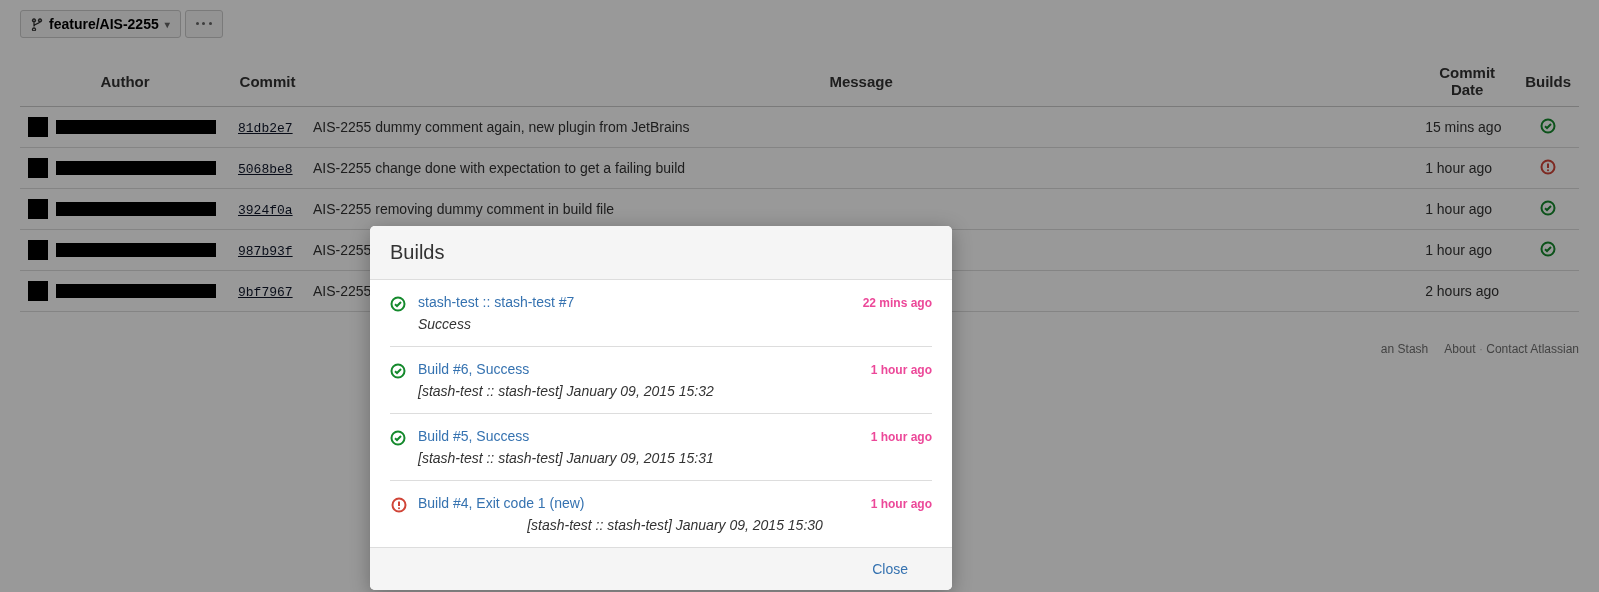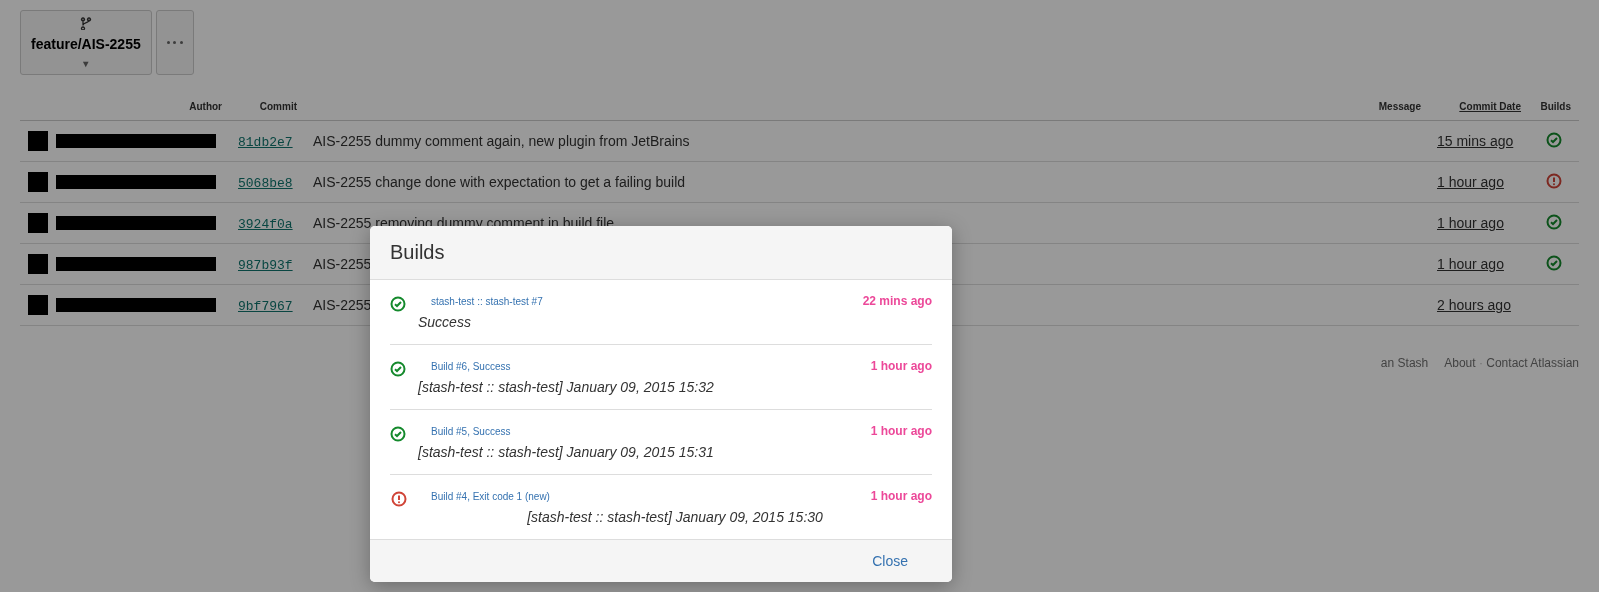--- a/index.html
+++ b/index.html
@@ -32,21 +32,20 @@
       display: inline-flex;
       align-items: center;
       gap: 6px;
       border: 1px solid #ccc;
       border-radius: 3px;
       padding: 5px 10px;
       background: #f5f5f5;
       font-weight: 600;
       font-size: 14px;
       cursor: pointer;
-      flex-direction: column;
     }
     .branch-btn .caret {
       font-size: 10px;
       color: #666;
     }
     .more-btn {
       border: 1px solid #ccc;
       border-radius: 3px;
       padding: 5px 10px;
       background: #f5f5f5;
@@ -64,58 +63,58 @@
       width: 3px;
       height: 3px;
       background: #666;
       border-radius: 50%;
     }
     table.commits {
       width: 100%;
       border-collapse: collapse;
     }
     table.commits th {
-      text-align: right;
+      text-align: center;
       font-weight: 700;
       padding: 8px 8px;
       border-bottom: 1px solid #ccc;
       color: #333;
-      font-size: 10px;
+      font-size: 15px;
     }
     table.commits td {
       padding: 10px 8px;
       border-bottom: 1px solid #ddd;
       vertical-align: middle;
       font-size: 14px;
       color: #333;
     }
     .col-author { width: 210px; }
     .col-commit { width: 75px; }
     .col-msg { }
-    .col-date { width: 100px; text-decoration: underline; }
+    .col-date { width: 100px; }
     .col-builds { width: 50px; text-align: center; }
     .author-cell {
       display: flex;
       align-items: center;
       gap: 8px;
     }
     .avatar {
       width: 20px;
       height: 20px;
       background: #000;
     }
     .author-name {
       background: #000;
       height: 14px;
       flex: 1;
       max-width: 160px;
     }
     .commit-hash {
       font-family: "Courier New", monospace;
-      color: #0f766e;
+      color: #0f172a;
       font-size: 13px;
     }
     .footer {
       padding: 20px;
       font-size: 12px;
       color: #707070;
       display: flex;
       justify-content: flex-end;
       gap: 16px;
     }
@@ -165,22 +164,21 @@
       flex: 1;
     }
     .build-head {
       display: flex;
       justify-content: space-between;
       align-items: baseline;
     }
     .build-link {
       color: #3572b0;
       text-decoration: none;
-      font-size: 10px;
-      margin-left: 13px;
+      font-size: 14px;
     }
     .build-time {
       color: #ec4899;
       font-size: 12px;
       font-weight: bold;
     }
     .build-desc {
       color: #333;
       font-size: 14px;
       margin-top: 6px;

